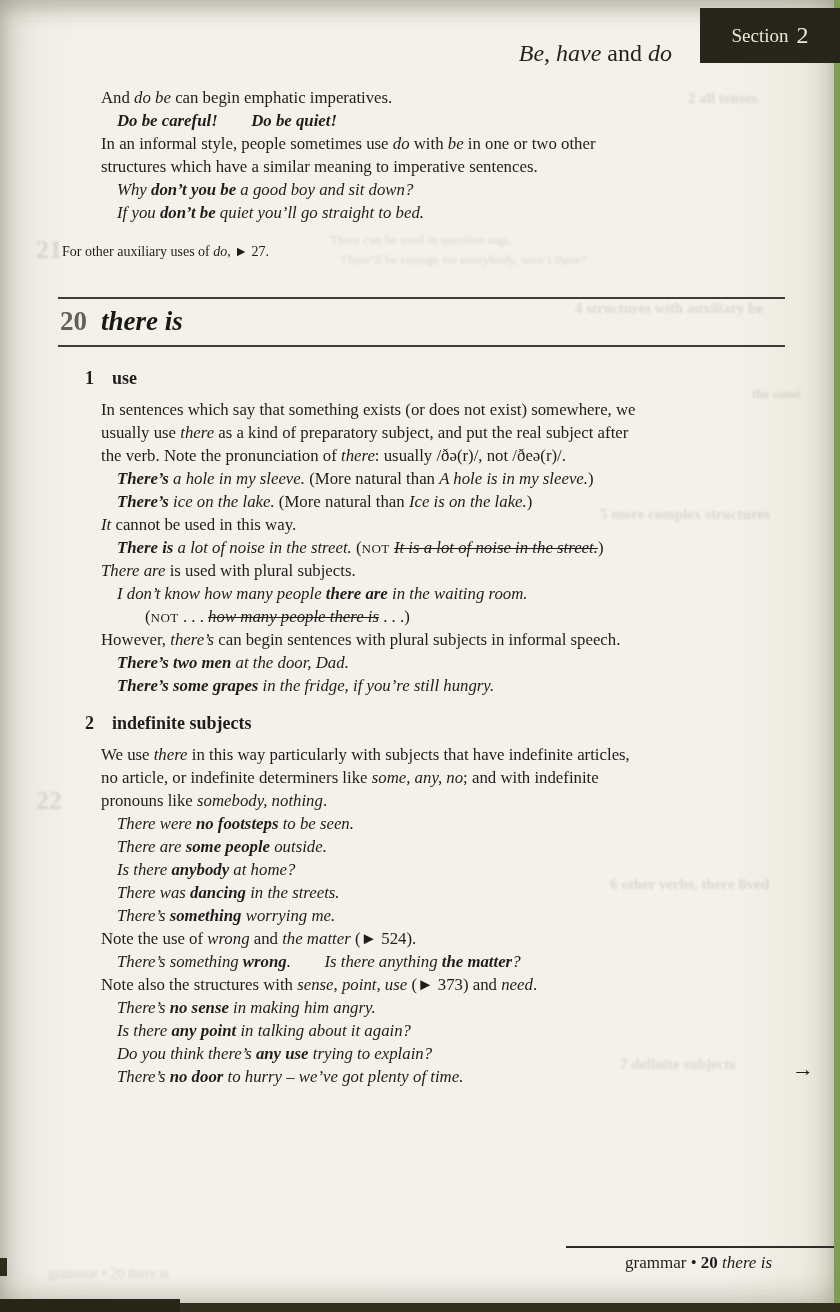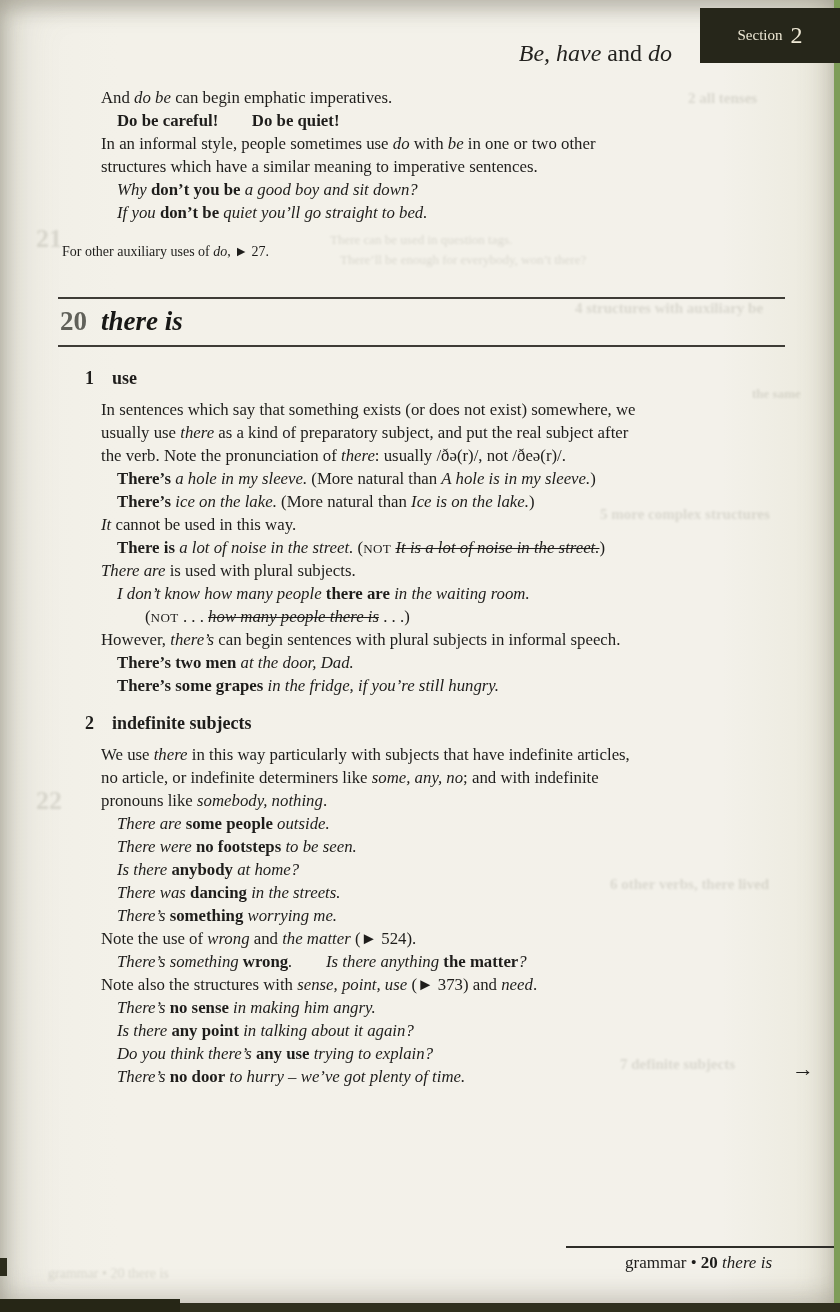--- a/index.html
+++ b/index.html
@@ -32,21 +32,21 @@
   
   .running-head{
     position:absolute;top:40px;right:168px;z-index:2;
     font-size:24px;white-space:nowrap;color:#23221f;
   }
   .section-box{
     position:absolute;top:8px;left:700px;width:140px;height:55px;z-index:5;
     background:#26261a;color:#efe9d6;
     display:flex;align-items:center;justify-content:center;gap:8px;
   }
-  .sec-label{font-size:15px;}
+  .sec-label{font-size:19px;}
   .sec-num{font-size:24px;}
   
   .intro{position:absolute;top:86px;left:85px;width:700px;z-index:2;}
   .crossref{position:absolute;top:244px;left:62px;z-index:2;font-size:14px;white-space:nowrap;}
   .entry-heading{position:absolute;top:297px;left:58px;width:727px;z-index:2;}
   .rule{height:2px;background:#3e3c36;}
   .entry-title-row{padding:7px 0 8px 2px;}
   .entry-num{font-size:27px;font-weight:bold;color:#61615a;}
   .entry-title{font-size:27px;font-weight:bold;font-style:italic;color:#181816;margin-left:14px;}
   .content{position:absolute;top:366px;left:85px;width:700px;z-index:2;}
@@ -54,38 +54,38 @@
   .subhead .sub-num{display:inline-block;width:27px;}
   .subhead.second{margin-top:14px;}
   .lines{margin-top:8px;}
   .line{height:23px;line-height:23px;font-size:16.8px;white-space:nowrap;}
   .ind0{margin-left:16px;}
   .ind1{margin-left:32px;}
   .ind2{margin-left:60px;}
   .run.r{font-style:normal;font-weight:normal;}
   .run.i{font-style:italic;}
   .run.b{font-weight:bold;}
-  .run.bi{font-weight:bold;}
+  .run.bi{font-style:italic;font-weight:bold;}
   .run.x{font-style:italic;text-decoration:line-through;text-decoration-thickness:1.3px;}
   .run.sc{font-size:0.78em;letter-spacing:.4px;font-family:Liberation Serif, serif;}
   .cont-arrow{position:absolute;left:792px;top:1056px;z-index:2;font-size:22px;font-weight:bold;}
   
   .footer-rule{position:absolute;left:566px;top:1246px;width:268px;height:2px;background:#2e2d28;z-index:2;}
   .footer{position:absolute;top:1253px;left:400px;width:372px;text-align:right;z-index:2;font-size:17px;white-space:nowrap;}
 </style>
 </head>
 <body>
 
 <div class="page">
 
   <div class="ghosts">
       <div class="ghost" style="left: 688px; top: 90px; font-size: 15px; font-weight: bold;">2   all tenses</div>
       <div class="ghost" style="left: 330px; top: 232px; font-size: 13px;">There can be used in question tags.</div>
       <div class="ghost" style="left: 340px; top: 252px; font-size: 13px;">There’ll be enough for everybody, won’t there?</div>
-      <div class="ghost" style="left: 36px; top: 224px; font-size: 26px; font-weight: bold;">21</div>
+      <div class="ghost" style="left: 36px; top: 235px; font-size: 26px; font-weight: bold;">21</div>
       <div class="ghost" style="left: 575px; top: 300px; font-size: 15px; font-weight: bold;">4   structures with auxiliary be</div>
       <div class="ghost" style="left: 752px; top: 386px; font-size: 13px; font-weight: bold;">the same</div>
       <div class="ghost" style="left: 600px; top: 506px; font-size: 15px; font-weight: bold;">5   more complex structures</div>
       <div class="ghost" style="left: 36px; top: 786px; font-size: 26px; font-weight: bold;">22</div>
       <div class="ghost" style="left: 610px; top: 876px; font-size: 15px; font-weight: bold;">6   other verbs, there lived</div>
       <div class="ghost" style="left: 620px; top: 1056px; font-size: 15px; font-weight: bold;">7   definite subjects</div>
       <div class="ghost" style="left: 48px; top: 1266px; font-size: 14px;">grammar • 20 there is</div>
     </div>
 
   <div class="running-head"><span class="run i">Be, have</span><span class="run r"> and </span><span class="run i">do</span></div>
@@ -134,22 +134,22 @@
         <div class="line ind1"><span class="run bi">There’s some grapes</span><span class="run i"> in the fridge, if you’re still hungry.</span></div>
       </div>
 
     <div class="subhead second">
       <span class="sub-num">2</span><span class="sub-title">indefinite subjects</span>
     </div>
     <div class="lines">
         <div class="line ind0"><span class="run r">We use </span><span class="run i">there</span><span class="run r"> in this way particularly with subjects that have indefinite articles,</span></div>
         <div class="line ind0"><span class="run r">no article, or indefinite determiners like </span><span class="run i">some, any, no</span><span class="run r">; and with indefinite</span></div>
         <div class="line ind0"><span class="run r">pronouns like </span><span class="run i">somebody, nothing</span><span class="run r">.</span></div>
+        <div class="line ind1"><span class="run i">There were </span><span class="run bi">no footsteps</span><span class="run i"> to be seen.</span></div>
         <div class="line ind1"><span class="run i">There are </span><span class="run bi">some people</span><span class="run i"> outside.</span></div>
-        <div class="line ind1"><span class="run i">There were </span><span class="run bi">no footsteps</span><span class="run i"> to be seen.</span></div>
         <div class="line ind1"><span class="run i">Is there </span><span class="run bi">anybody</span><span class="run i"> at home?</span></div>
         <div class="line ind1"><span class="run i">There was </span><span class="run bi">dancing</span><span class="run i"> in the streets.</span></div>
         <div class="line ind1"><span class="run i">There’s </span><span class="run bi">something</span><span class="run i"> worrying me.</span></div>
         <div class="line ind0"><span class="run r">Note the use of </span><span class="run i">wrong</span><span class="run r"> and </span><span class="run i">the matter</span><span class="run r"> (► 524).</span></div>
         <div class="line ind1"><span class="run i">There’s something </span><span class="run bi">wrong</span><span class="run i">.</span><span class="run r">  </span><span class="run i">Is there anything </span><span class="run bi">the matter</span><span class="run i">?</span></div>
         <div class="line ind0"><span class="run r">Note also the structures with </span><span class="run i">sense, point, use</span><span class="run r"> (► 373) and </span><span class="run i">need</span><span class="run r">.</span></div>
         <div class="line ind1"><span class="run i">There’s </span><span class="run bi">no sense</span><span class="run i"> in making him angry.</span></div>
         <div class="line ind1"><span class="run i">Is there </span><span class="run bi">any point</span><span class="run i"> in talking about it again?</span></div>
         <div class="line ind1"><span class="run i">Do you think there’s </span><span class="run bi">any use</span><span class="run i"> trying to explain?</span></div>
         <div class="line ind1"><span class="run i">There’s </span><span class="run bi">no door</span><span class="run i"> to hurry – we’ve got plenty of time.</span></div>

